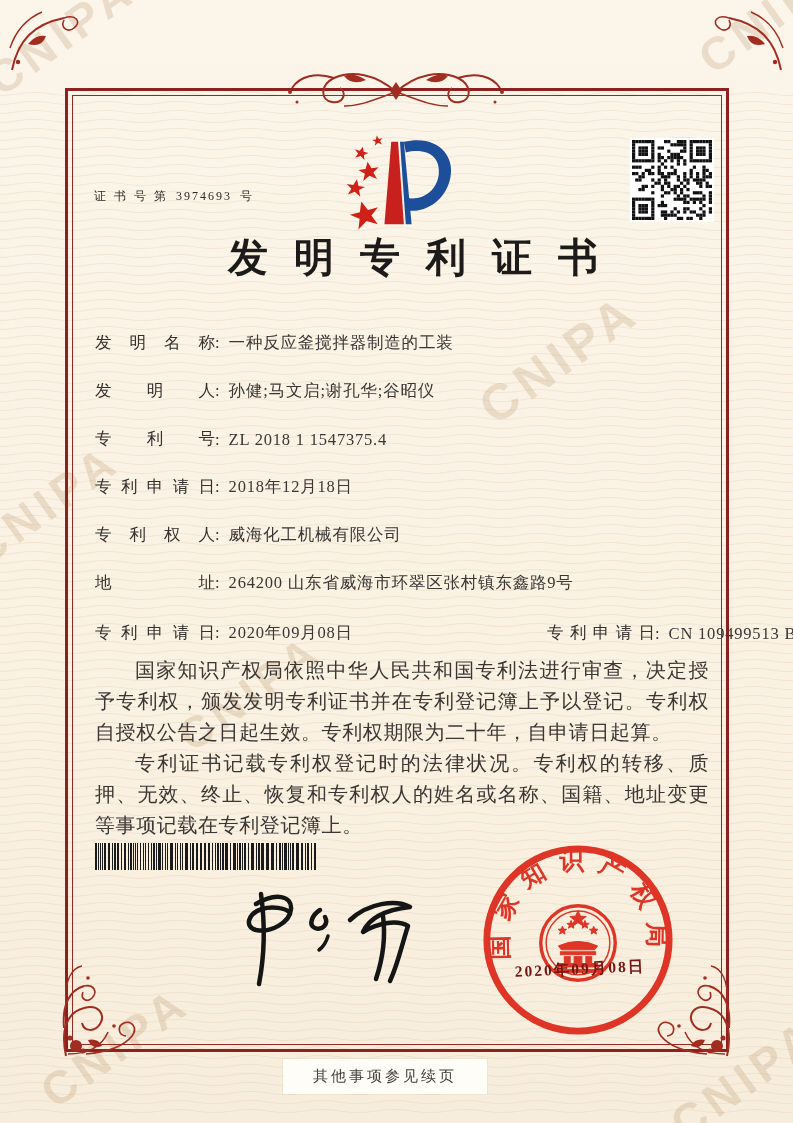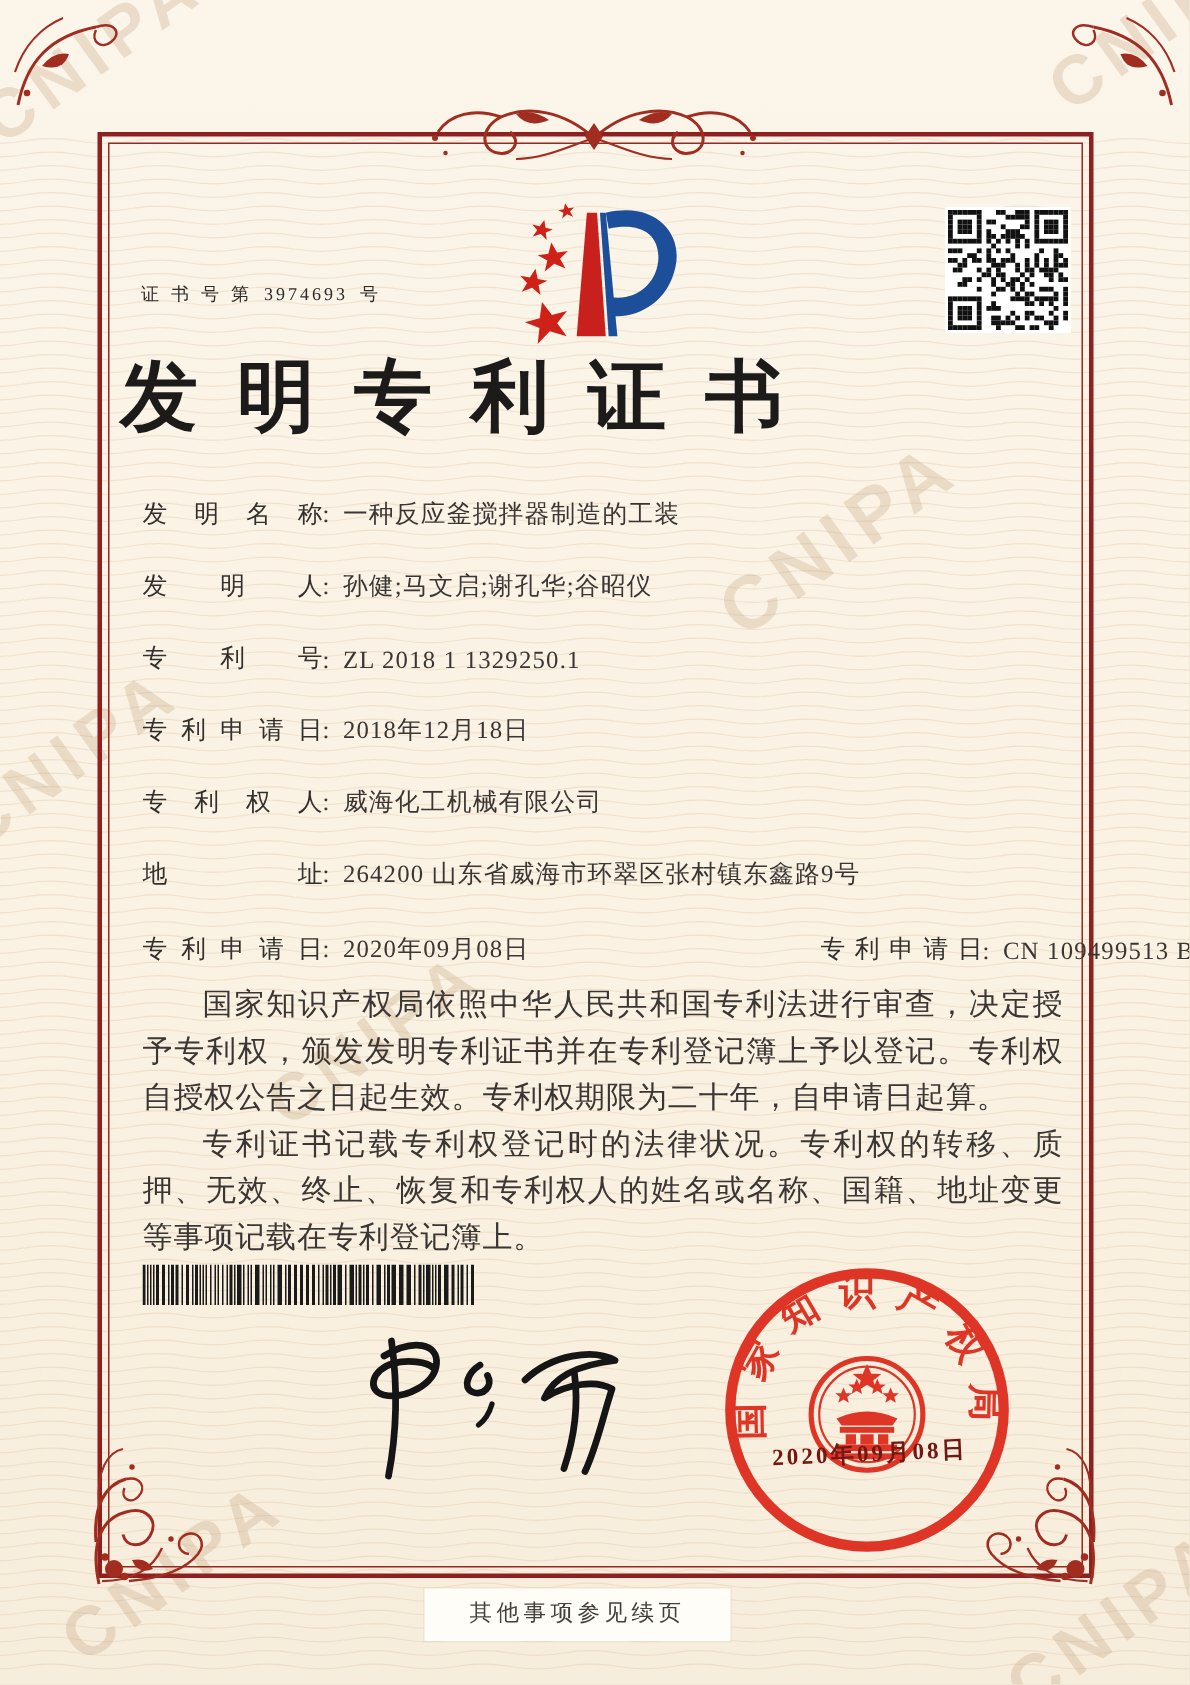--- a/index.html
+++ b/index.html
@@ -18,21 +18,21 @@
   .frame{position:absolute;left:65px;top:88px;width:658px;height:958px;
          border:3px solid #8f2020;z-index:2;}
   .frame::after{content:"";position:absolute;inset:4px;border:1px solid #962922;}
   
   .certno{left:94px;top:140px;font-size:12px;color:#2e2a28;z-index:4;white-space:nowrap;margin-top:48px;}
   .certno .pre{letter-spacing:8px;}
   .certno .num{letter-spacing:2px;margin-left:2px;font-family:"Liberation Serif",serif;}
   .certno .suf{margin-left:8px;}
   #logo{left:336px;top:126px;z-index:4;}
   #qr{left:630px;top:138px;z-index:4;background:#fff;padding:2px;}
-  .title{left:54px;top:230px;width:658px;font-size:52px;font-weight:bold;
+  .title{left:71px;top:230px;width:658px;text-align:center;font-size:40px;font-weight:bold;
          color:#1d1b1a;letter-spacing:26px;padding-left:26px;z-index:4;}
   
   .row{position:absolute;left:95px;width:620px;font-size:16.5px;color:#3b3634;
        white-space:nowrap;z-index:4;}
   .f-label{display:inline-block;width:120px;text-align:justify;text-align-last:justify;
            color:#332f2d;vertical-align:bottom;}
   .f-colon{display:inline-block;margin-right:9px;}
   .f-value{letter-spacing:0.8px;}
   .grant{position:absolute;left:452px;top:0;}
   .grant .f-label{width:108px;}
@@ -535,21 +535,21 @@
 
   <div class="abs title">发明专利证书</div>
 
   <div class="row" style="top:332px">
     <span class="f-label">发明名称</span><span class="f-colon">:</span><span class="f-value">一种反应釜搅拌器制造的工装</span>
   </div>
   <div class="row" style="top:380px">
     <span class="f-label">发明人</span><span class="f-colon">:</span><span class="f-value">孙健;马文启;谢孔华;谷昭仪</span>
   </div>
   <div class="row" style="top:428px">
-    <span class="f-label">专利号</span><span class="f-colon">:</span><span class="f-value">ZL 2018 1 1329250.1</span>
+    <span class="f-label">专利号</span><span class="f-colon">:</span><span class="f-value">ZL 2018 1 1547375.4</span>
   </div>
   <div class="row" style="top:476px">
     <span class="f-label">专利申请日</span><span class="f-colon">:</span><span class="f-value">2018年12月18日</span>
   </div>
   <div class="row" style="top:524px">
     <span class="f-label">专利权人</span><span class="f-colon">:</span><span class="f-value">威海化工机械有限公司</span>
   </div>
   <div class="row" style="top:572px">
     <span class="f-label">地址</span><span class="f-colon">:</span><span class="f-value">264200 山东省威海市环翠区张村镇东鑫路9号</span>
   </div>

